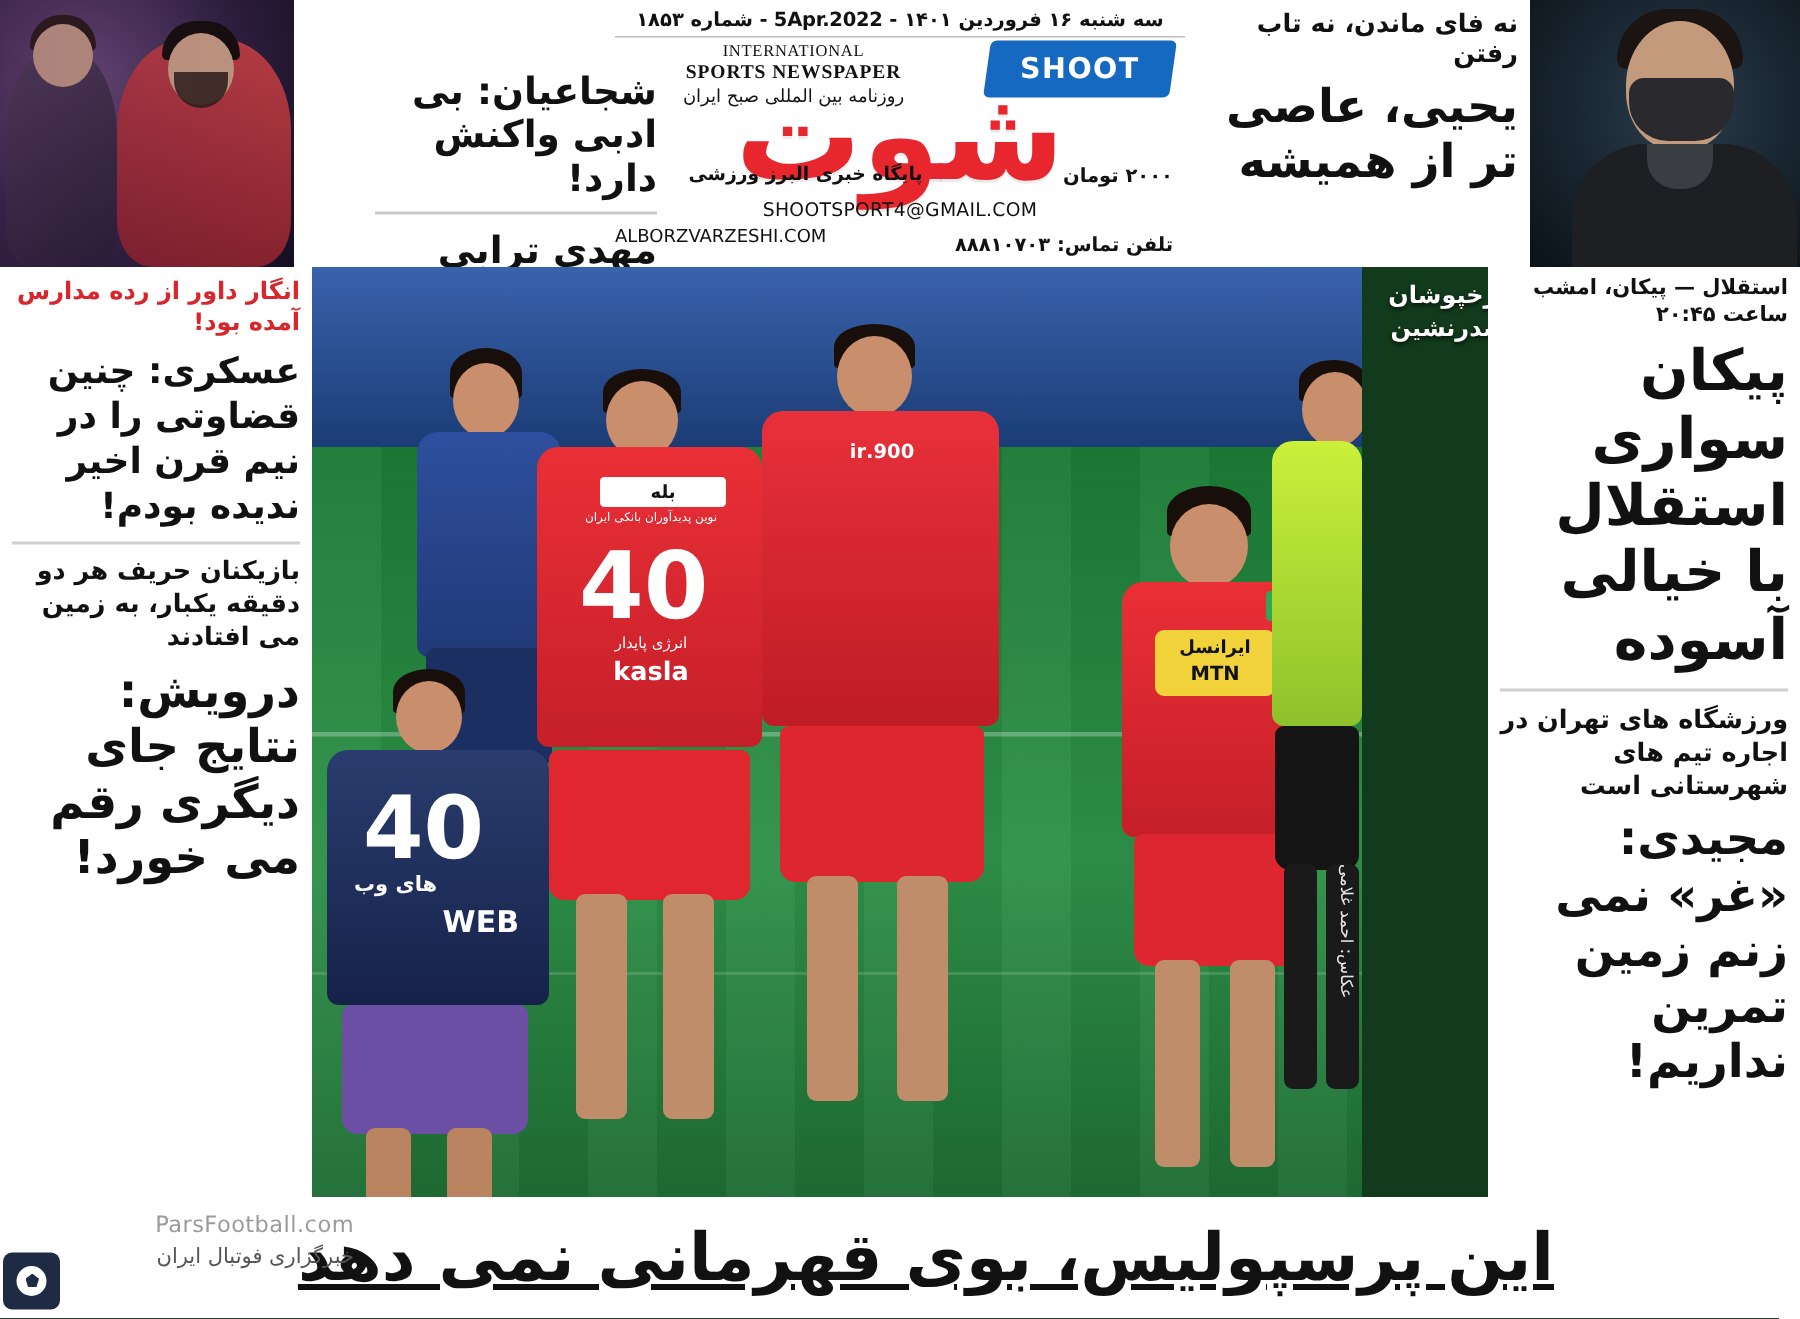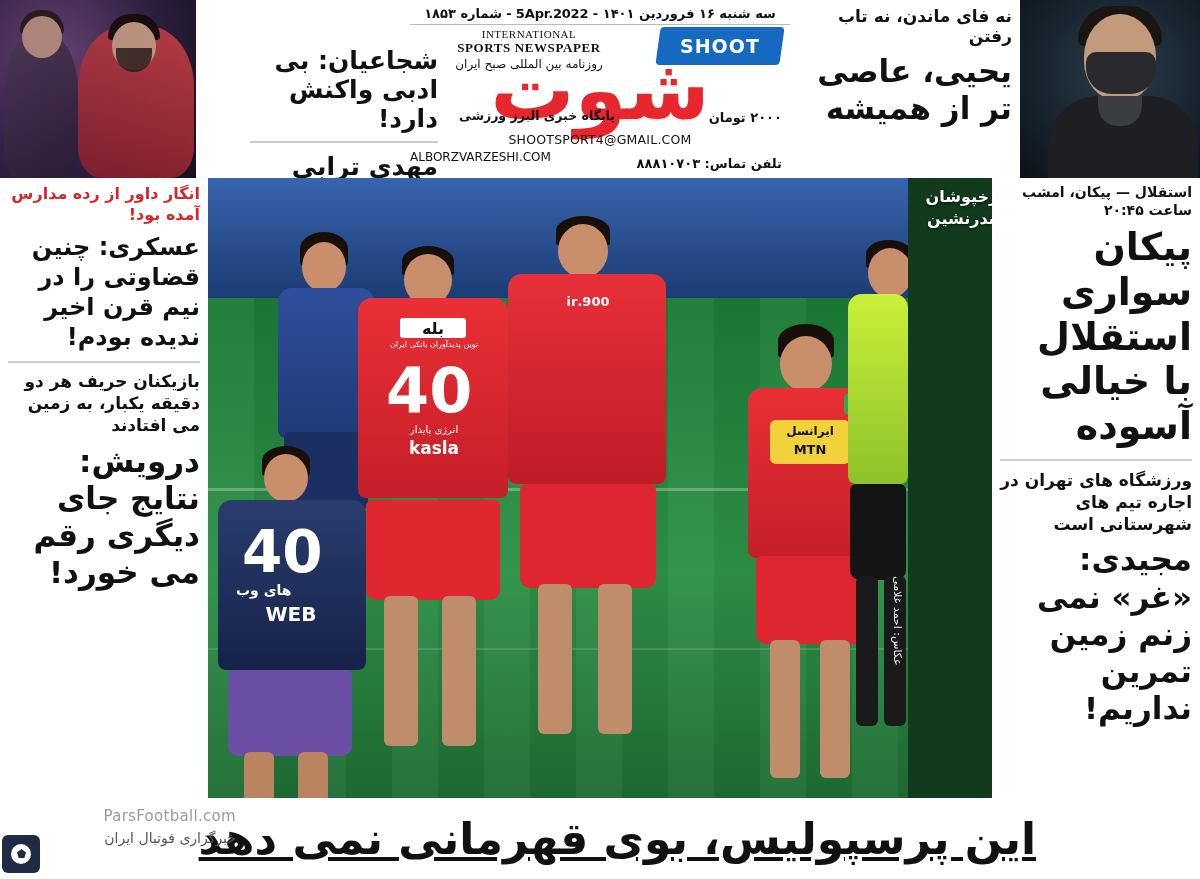--- a/index.html
+++ b/index.html
@@ -310,37 +310,37 @@
       <div class="p-shirt" style="left:0; top:56px; width:96px; height:150px; background:linear-gradient(180deg,#2f4f9e,#203a77);"></div>
       <div class="p-short" style="left:6px; top:200px; width:84px; height:80px; background:#1b2f63;"></div>
       <div class="p-leg" style="left:16px; top:276px; width:26px; height:120px; background:#c08d6b;"></div>
       <div class="p-leg" style="left:54px; top:276px; width:26px; height:120px; background:#c08d6b;"></div>
     </div>
 
     <div class="player" style="left:150px; top:68px;">
       <div class="p-hair" style="left:44px; top:0; width:52px; height:30px;"></div>
       <div class="p-head" style="left:46px; top:8px; width:48px; height:52px;"></div>
       <div class="p-shirt" style="left:0; top:52px; width:150px; height:200px; background:linear-gradient(180deg,#ea2f36,#c51f29);"></div>
-      <div style="position:absolute; left:42px; top:72px; width:66px; height:20px; background:#fff; border-radius:3px; display:flex; align-items:center; justify-content:center; font-size:16px; font-weight:bold; color:#111;">بله</div>
+      <div style="position:absolute; left:42px; top:72px; width:84px; height:20px; background:#fff; border-radius:3px; display:flex; align-items:center; justify-content:center; font-size:12px; font-weight:bold; color:#111;">بله</div>
       <div style="position:absolute; left:30px; top:94px; width:92px; text-align:center; font-size:8px; color:#fff;">نوین پدیدآوران بانکی ایران</div>
       <div class="num-txt" style="left:28px; top:108px; font-size:62px;">40</div>
       <div style="position:absolute; left:26px; top:178px; width:100px; text-align:center; font-size:10px; color:#fff;">انرژی پایدار</div>
       <div style="position:absolute; left:26px; top:192px; width:100px; text-align:center; font-size:17px; font-weight:bold; color:#fff; font-family:'DejaVu Sans',sans-serif;">kasla</div>
       <div class="p-short" style="left:8px; top:254px; width:134px; height:100px; background:#e0262e;"></div>
       <div class="p-leg" style="left:26px; top:350px; width:34px; height:150px; background:#c08d6b;"></div>
       <div class="p-leg" style="left:84px; top:350px; width:34px; height:150px; background:#c08d6b;"></div>
     </div>
 
     <div class="player" style="left:10px; top:268px;">
       <div class="p-hair" style="left:44px; top:0; width:48px; height:30px;"></div>
       <div class="p-head" style="left:46px; top:8px; width:44px; height:48px;"></div>
       <div class="p-shirt" style="left:0; top:54px; width:148px; height:170px; background:linear-gradient(180deg,#2a3d6e,#16224a);"></div>
       <div class="num-txt" style="left:24px; top:72px; font-size:58px;">40</div>
       <div style="position:absolute; left:18px; top:136px; width:110px; text-align:left; font-size:14px; font-weight:bold; color:#fff;">های وب</div>
-      <div style="position:absolute; left:18px; top:156px; width:110px; text-align:center; font-size:20px; font-weight:bold; color:#fff; font-family:'DejaVu Sans',sans-serif;">WEB</div>
+      <div style="position:absolute; left:18px; top:156px; width:110px; font-size:20px; font-weight:bold; color:#fff; font-family:'DejaVu Sans',sans-serif;">WEB</div>
       <div class="p-short" style="left:10px; top:224px; width:124px; height:86px; background:#6b4fa5;"></div>
       <div class="p-leg" style="left:26px; top:306px; width:30px; height:100px; background:#b9845f;"></div>
       <div class="p-leg" style="left:80px; top:306px; width:30px; height:100px; background:#b9845f;"></div>
     </div>
 
     <div class="player" style="left:300px; top:38px;">
       <div class="p-hair" style="left:48px; top:0; width:54px; height:30px;"></div>
       <div class="p-head" style="left:50px; top:8px; width:50px; height:54px;"></div>
       <div class="p-shirt" style="left:0; top:58px; width:158px; height:210px; background:linear-gradient(180deg,#e8303a,#bf1c26);"></div>
       <div style="position:absolute; left:44px; top:78px; width:72px; text-align:center; font-size:13px; font-weight:bold; color:#fff; font-family:'DejaVu Sans',sans-serif;">900.ir</div>

